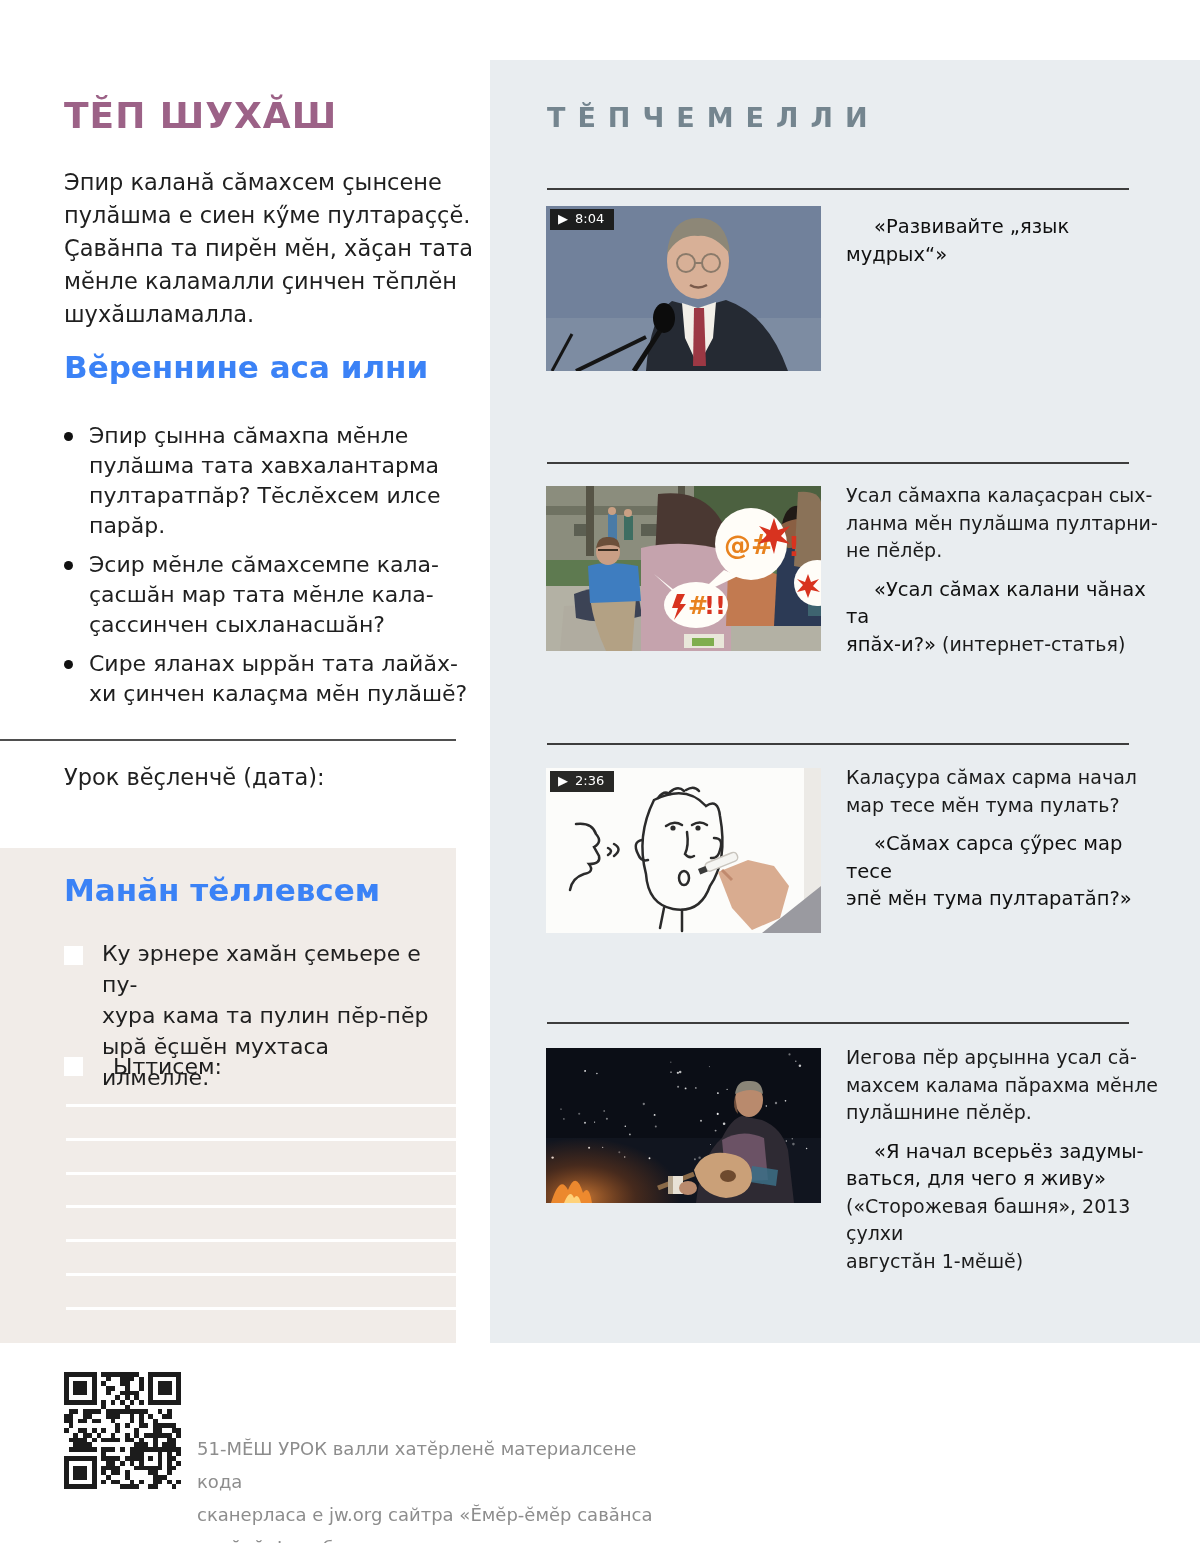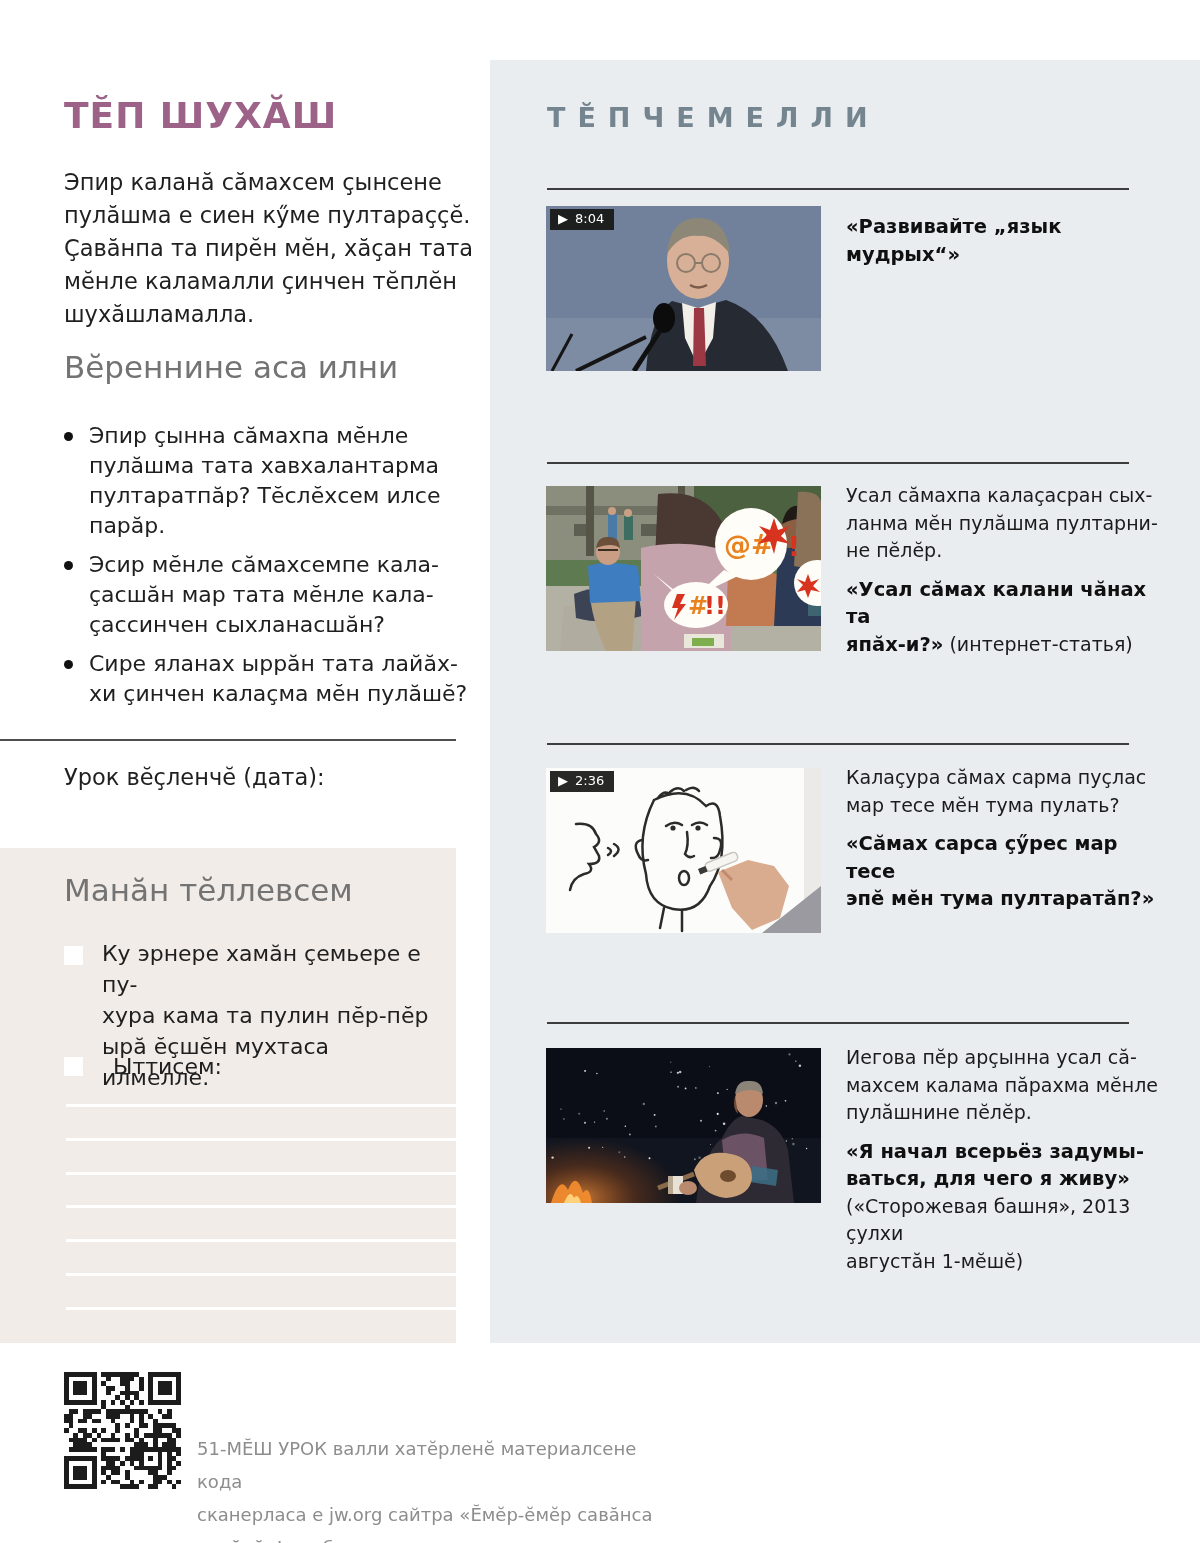--- a/index.html
+++ b/index.html
@@ -3,21 +3,21 @@
 <meta charset="utf-8">
 <style>
   html,body{margin:0;padding:0;background:#fff;}
   .page{position:relative;width:1200px;height:1543px;background:#ffffff;
         font-family:"DejaVu Sans","Liberation Sans",sans-serif;color:#1f1f1f;overflow:hidden;}
   .abs{position:absolute;}
 
   
   .main-heading{left:64px;top:95px;font-size:36px;font-weight:bold;color:#9c6287;letter-spacing:1px;text-align:right;}
   .intro{left:64px;top:166px;width:412px;font-size:22.5px;line-height:33px;white-space:pre-line;}
-  .sub-heading{font-size:31px;font-weight:normal;color:#737373;}
+  .sub-heading{font-size:31px;font-weight:bold;color:#3b82f6;}
   .review-heading{left:64px;top:349px;}
   .bullet-list{left:64px;top:421px;width:414px;list-style:none;margin:0;padding:0;}
   .bullet-list li{display:flex;gap:16px;margin-bottom:9px;font-size:22px;line-height:30px;}
   .dot{width:9px;height:9px;border-radius:50%;background:#111;flex-shrink:0;margin-top:11px;}
   .bullet-text{white-space:pre-line;}
   .left-rule{left:0;top:739px;width:456px;border-top:2px solid #4f4f4f;height:0;}
   .lesson-label{left:64px;top:764px;font-size:22.5px;}
   .beige-panel{left:0;top:848px;width:456px;height:495px;background:#f1ece8;}
   .goals-heading{left:64px;top:872px;}
   .checkbox{width:19px;height:19px;background:#ffffff;}
@@ -35,21 +35,21 @@
   .thumb{position:relative;width:275px;height:165px;flex-shrink:0;overflow:hidden;}
   .thumb svg{display:block;width:100%;height:100%;}
   .thumb4{height:155px;}
   .badge{position:absolute;left:4px;top:3px;display:flex;align-items:center;gap:7px;
          background:rgba(22,22,20,0.92);color:#fff;padding:2px 10px 3px 8px;}
   .badge .play{font-size:13px;line-height:1;}
   .badge .time{font-size:13px;line-height:1.2;}
   .item-text{margin-left:25px;width:322px;margin-top:-4px;}
   .item-text p{margin:0;font-size:19px;line-height:27.5px;color:#1b1b1b;white-space:pre-line;}
   .item-text p.quote{margin-top:11px;}
-  .item-text .q{font-weight:bold;color:#101010;font-size:19.5px;}
+  .item-text .q{font-weight:normal;color:#101010;font-size:19.5px;margin-left:28px;}
   .item-text .note{font-weight:normal;}
 
   
   .qr{left:64px;top:1372px;width:117px;height:117px;}
   .footer-text{left:197px;top:1432px;width:480px;font-size:18px;line-height:33px;
                color:#8d8d8d;white-space:pre-line;}
 </style>
 </head>
 <body>
 
@@ -229,21 +229,21 @@
         <path d="M186,112 L176,102" stroke="#c08a6e" stroke-width="3"></path>
         <rect x="158" y="96" width="34" height="9" rx="4" transform="rotate(-22 158 96)" fill="#f5f5f2" stroke="#c9c5be" stroke-width="1.5"></rect>
         <rect x="152" y="101" width="8" height="6" transform="rotate(-22 152 101)" fill="#3a3a3a"></rect>
       </svg>
       <div class="badge">
         <span class="play">▶</span>
         <span class="time">2:36</span>
       </div>
     </div>
     <div class="item-text">
-      <p>Калаҫура сӑмах сарма пуҫлас
+      <p>Калаҫура сӑмах сарма начал
 мар тесе мӗн тума пулать?</p>
       <p class="quote"><strong class="q">«Сӑмах сарса ҫӳрес мар тесе
 эпӗ мӗн тума пултаратӑп?»</strong><span class="note"></span></p>
     </div>
   </div>
 
   <div class="abs media-item" style="left:546px;top:1048px">
     <div class="thumb thumb4">
       <svg viewBox="0 0 275 155" preserveAspectRatio="none">
         <defs>

